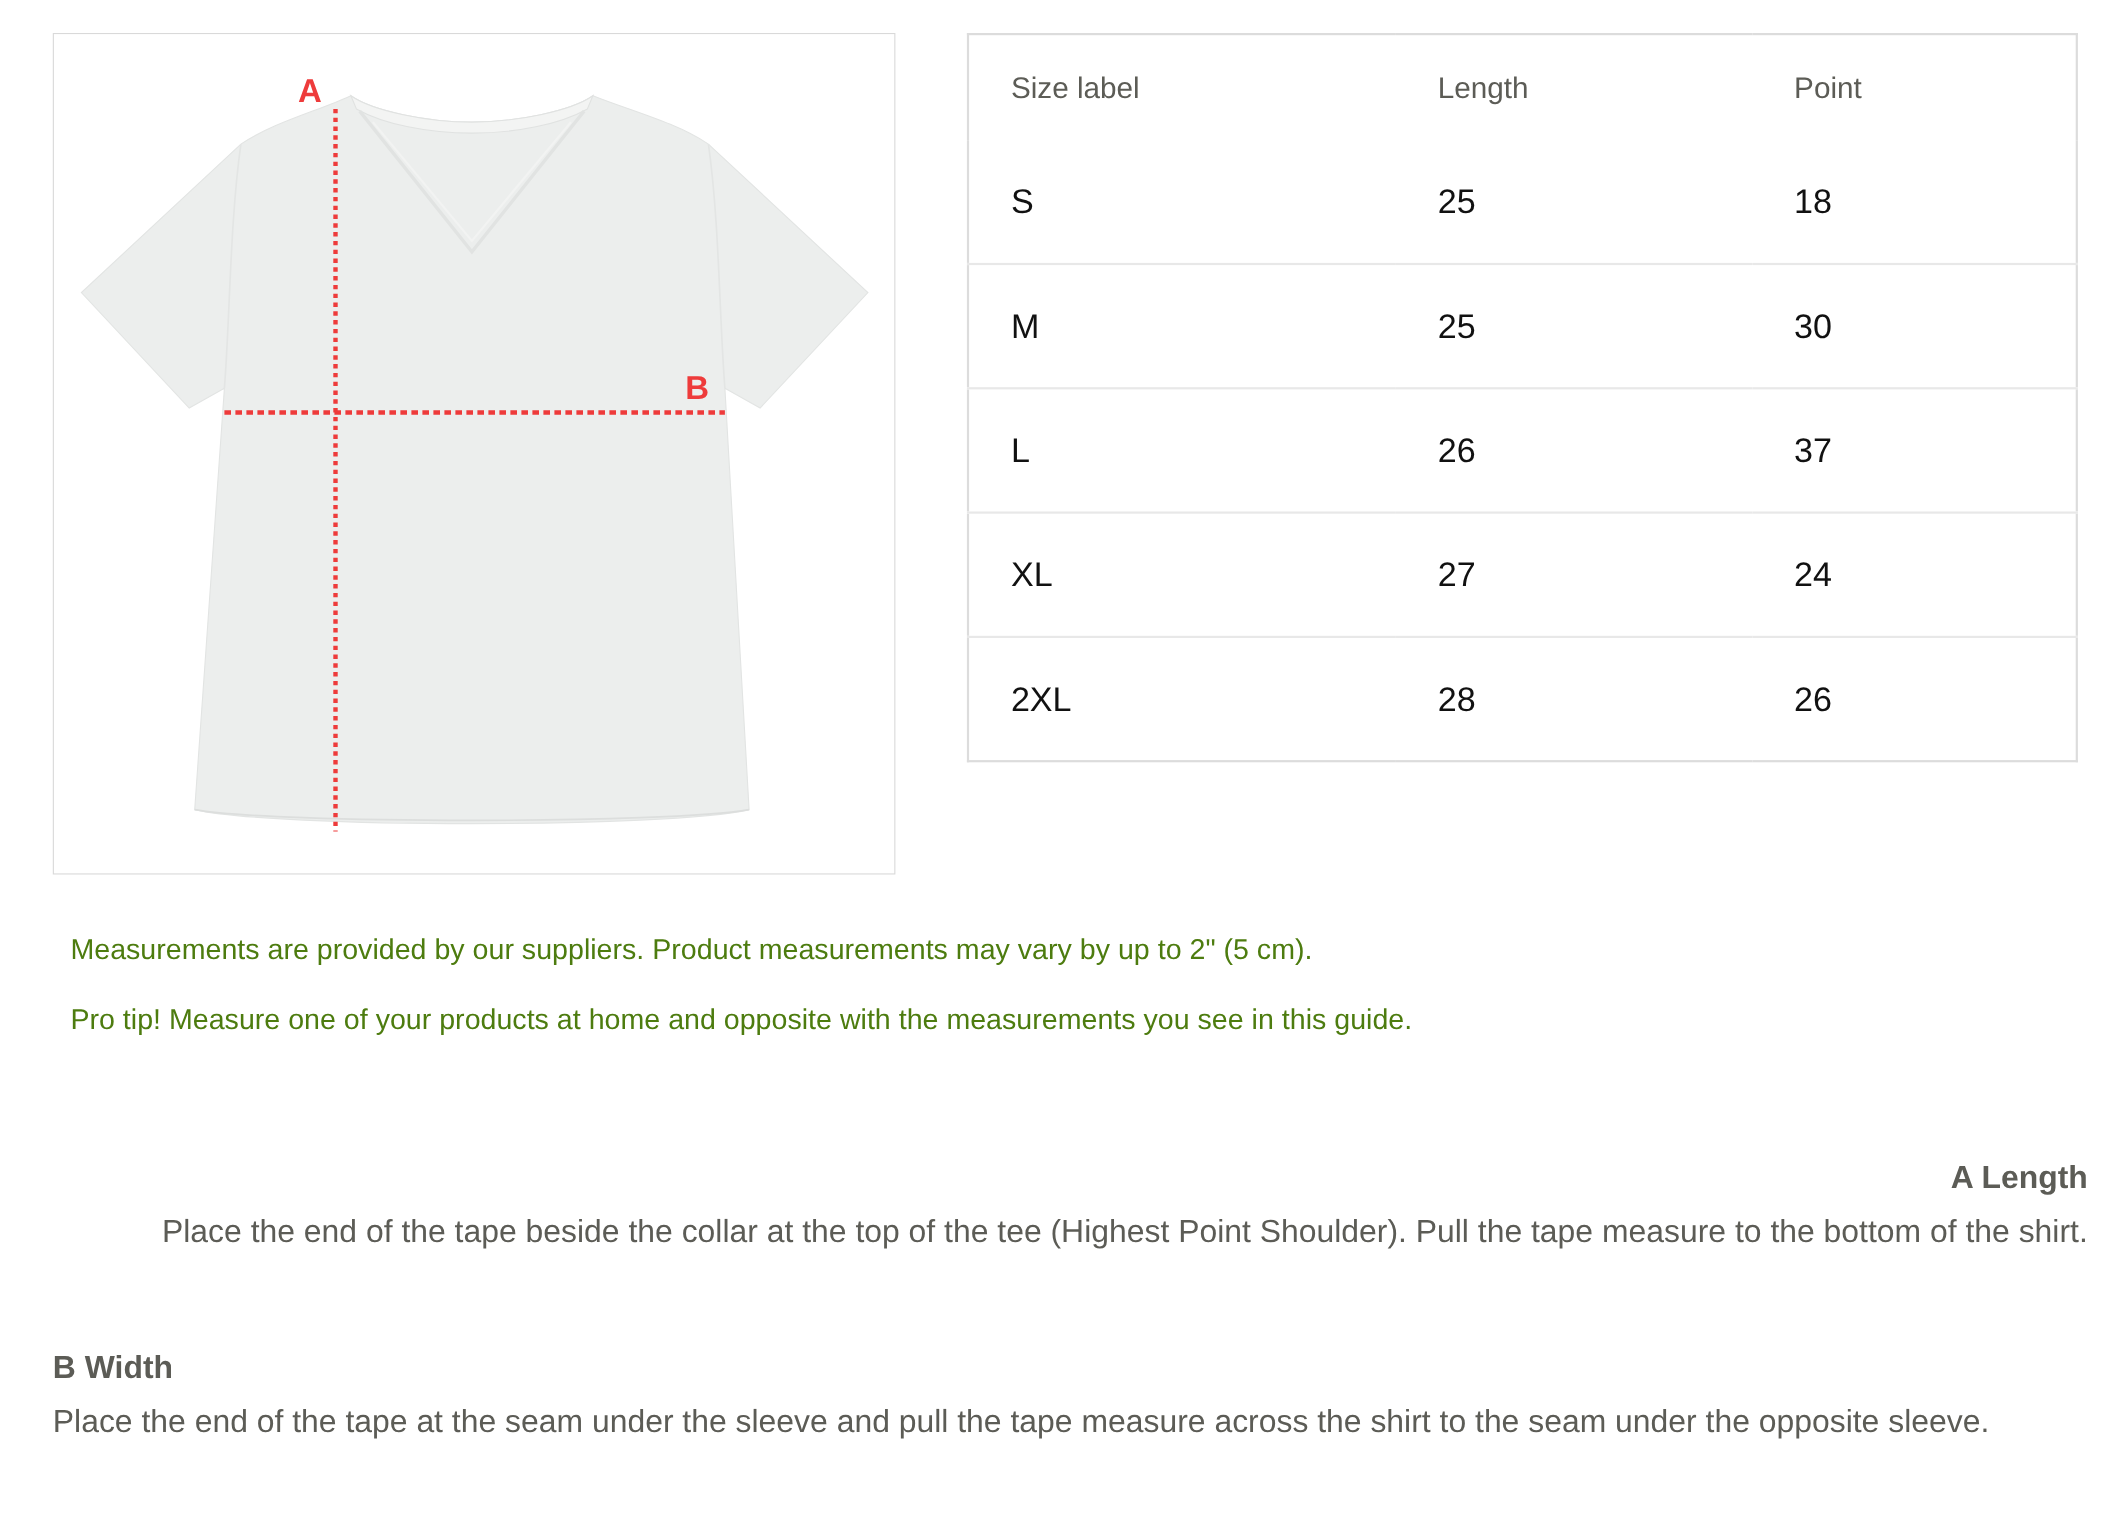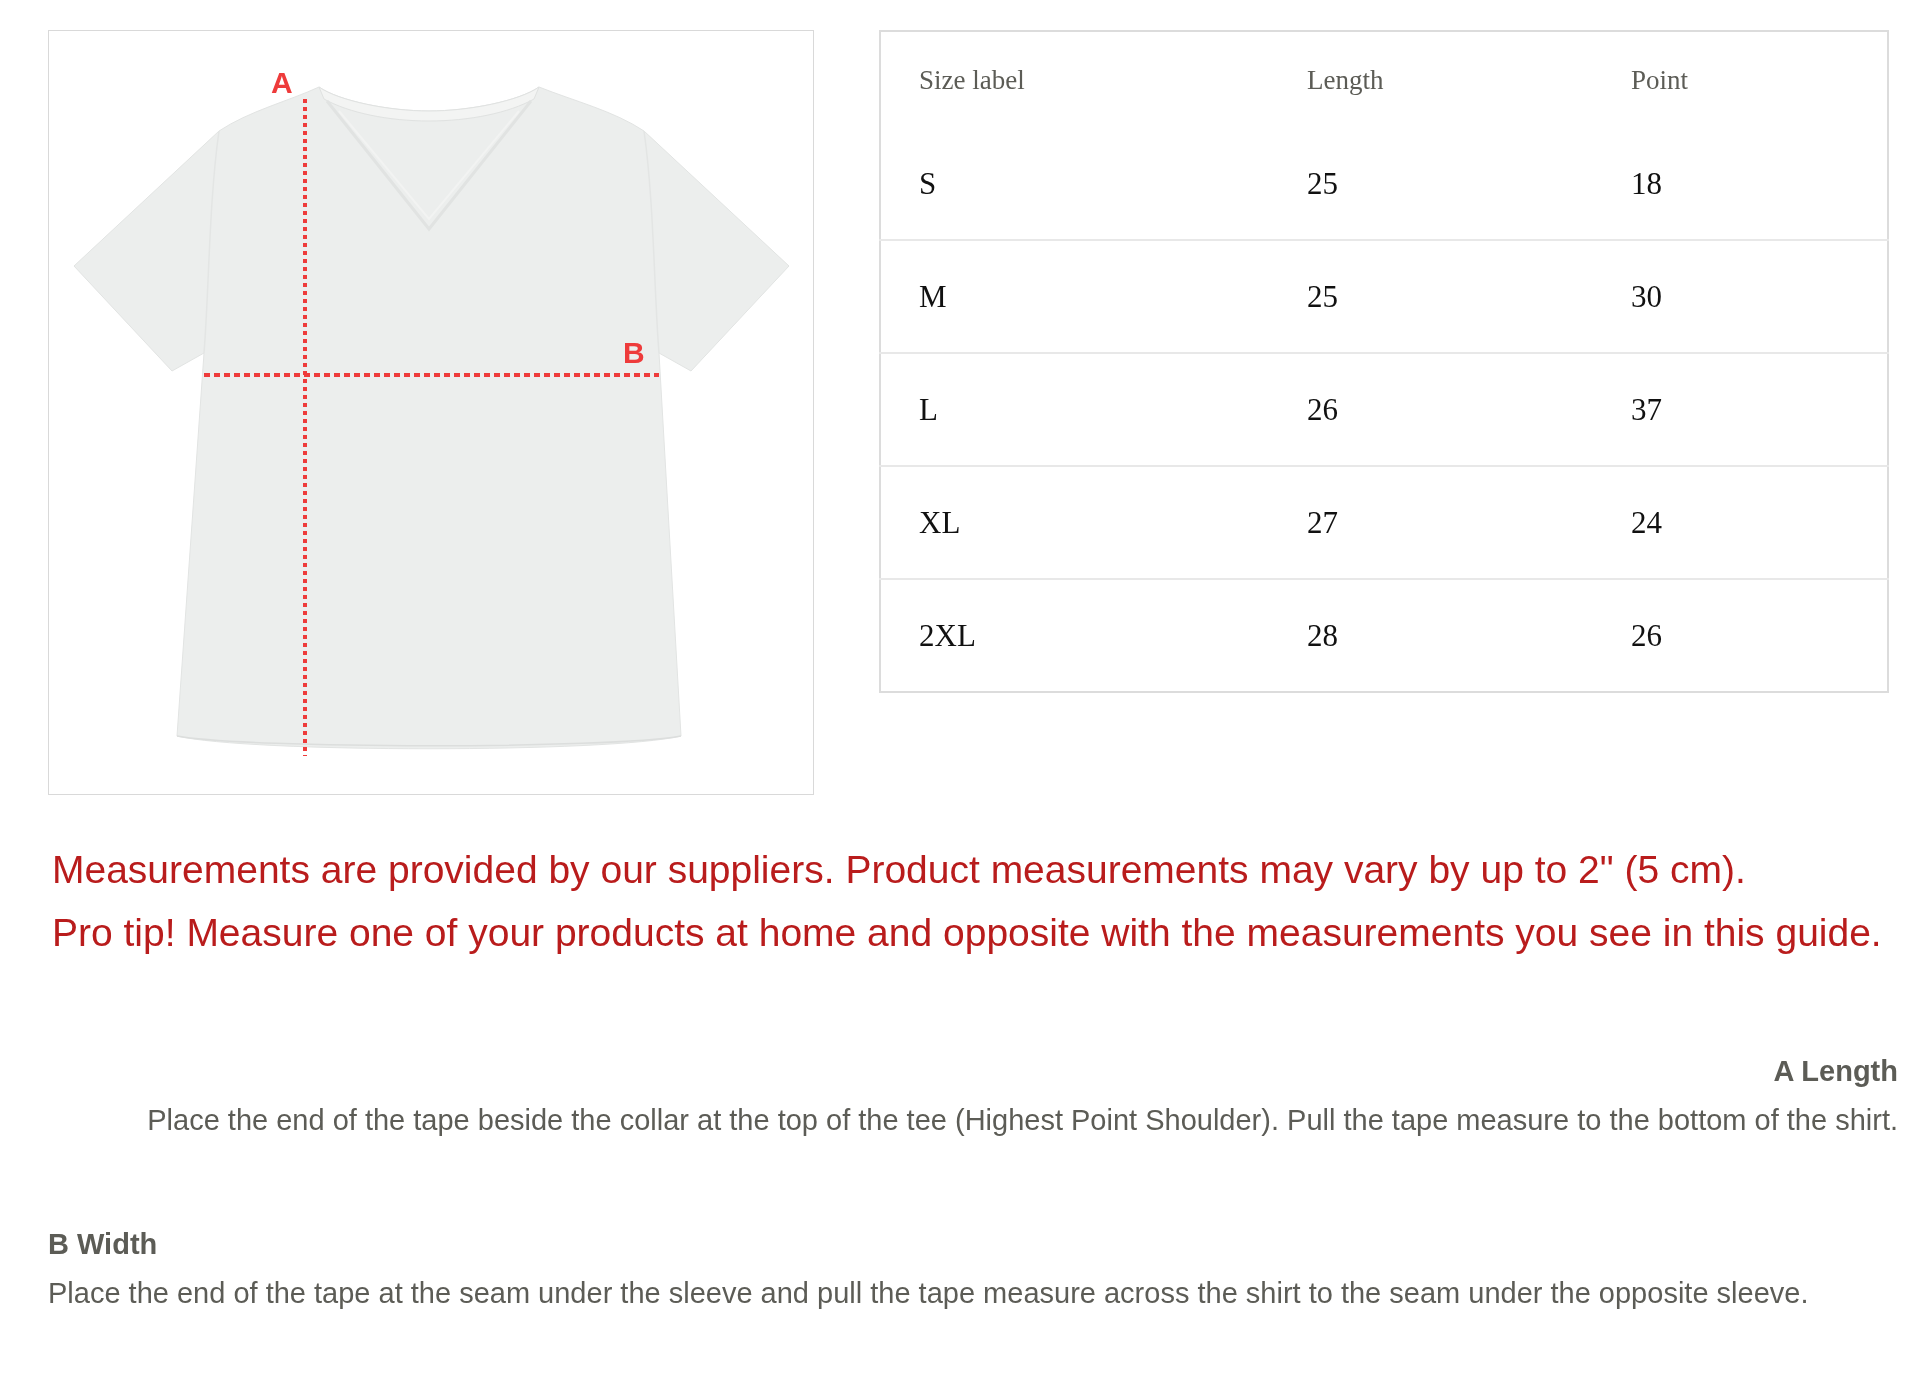--- a/index.html
+++ b/index.html
@@ -7,36 +7,36 @@
     width: 1920px; height: 1385px; position: relative; overflow: hidden;
     font-family: "Liberation Sans", "DejaVu Sans", sans-serif;
   }
   .image-box {
     position: absolute; left: 48px; top: 30px; width: 766px; height: 765px;
     border: 1px solid #d9d9d9; box-sizing: border-box; background: #fff;
   }
   .image-box svg { position: absolute; left: 0; top: 0; }
   .size-table {
     position: absolute; left: 879px; top: 30px; width: 1010px;
-    border: 2px solid #dcdcdc; box-sizing: border-box; border-collapse: collapse; font-family: Liberation Serif, serif;
+    border: 2px solid #dcdcdc; box-sizing: border-box; border-collapse: collapse;
   }
   .size-table th {
     text-align: left; font-weight: 400; color: #5c5c56; font-size: 27px;
     height: 96px; padding: 0 0 0 38px; vertical-align: middle;
   }
   .size-table td {
     text-align: left; color: #111; font-size: 31px;
     height: 111px; padding: 0 0 0 38px; vertical-align: middle;
     border-bottom: 2px solid #e8e8e8;
   }
   .size-table tr:last-child td { border-bottom: none; }
   .size-table .c1 { width: 350px; }
   .size-table .c2 { width: 286px; }
   .note {
-    position: absolute; left: 52px; color: #b91c1c; font-size: 39px; margin: 0;
+    position: absolute; left: 64px; color: #4d7c0f; font-size: 26px; margin: 0;
     white-space: nowrap;
   }
   .section {
     position: absolute; left: 48px; width: 1850px; color: #5c5c56; margin: 0;
   }
   .section h3 {
     margin: 0; font-size: 29px; font-weight: 700; color: #5c5c56; line-height: 40px;
   }
   .section p { margin: 6px 0 0 0; font-size: 29px; line-height: 47px; }
 </style>

